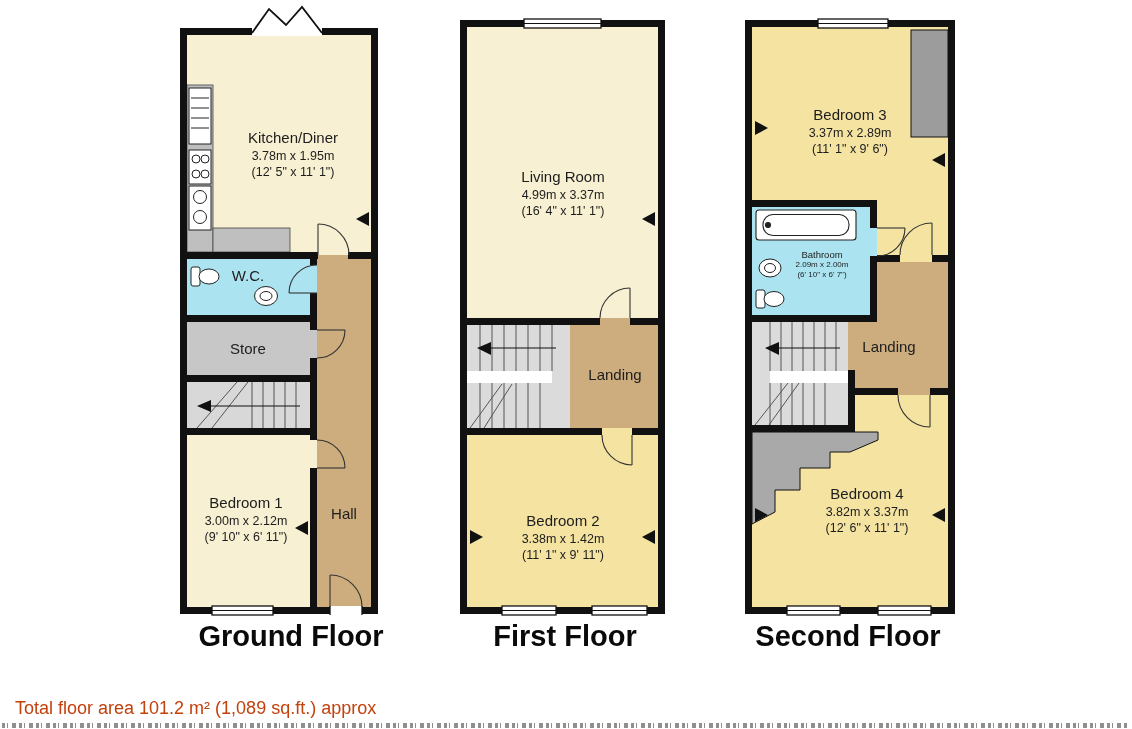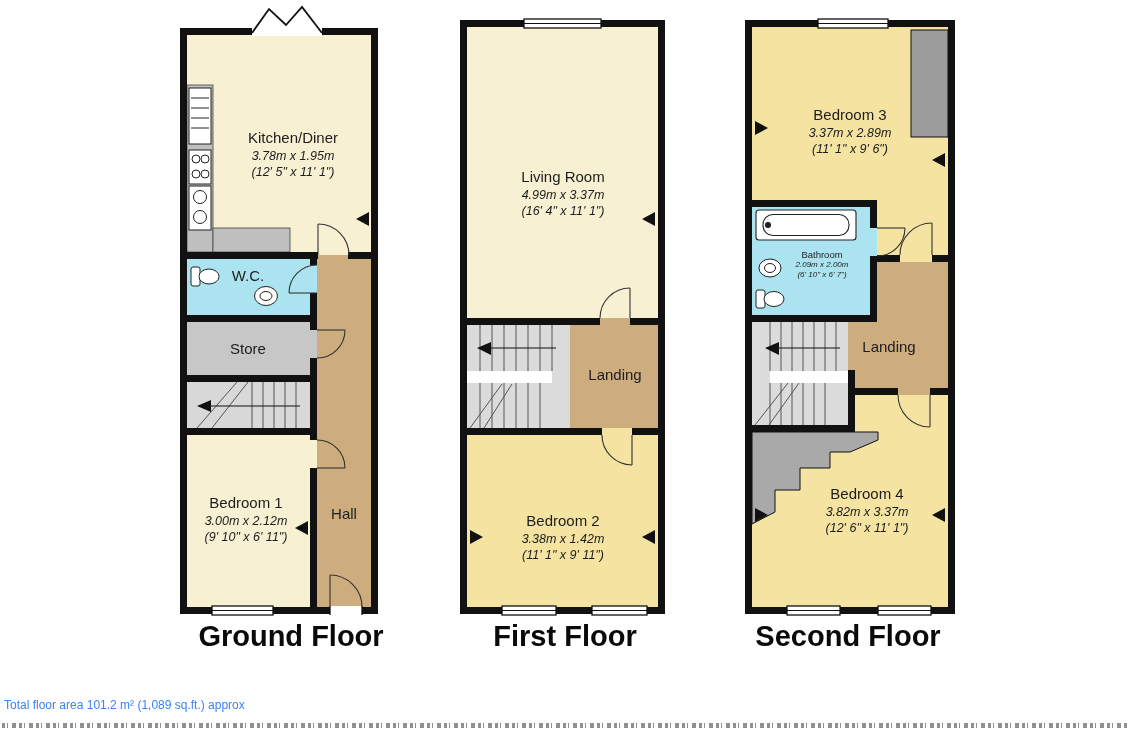--- a/index.html
+++ b/index.html
@@ -1,26 +1,26 @@
 <!DOCTYPE html>
 <html><head>
 <meta charset="utf-8">
 <style>
   html,body{margin:0;padding:0;background:#fff;}
   #canvas{position:relative;width:1132px;height:729px;background:#fff;overflow:hidden;
           font-family:"Liberation Sans",sans-serif;}
   .room-label{position:absolute;transform:translate(-50%,-50%);text-align:center;
               white-space:nowrap;color:#1d1d1d;}
   .room-label .name{font-size:15px;line-height:1.3;}
-  .room-label .dims{font-size:12.5px;line-height:1.3;font-style:italic;}
+  .room-label .dims{font-size:12.5px;line-height:1.3;}
   .room-label.tiny .name{font-size:9.5px;line-height:1.2;font-weight:normal;}
   .room-label.tiny .dims{font-size:8px;line-height:1.2;}
   .floor-title{position:absolute;transform:translateX(-50%);font-size:29px;font-weight:bold;
                color:#0a0a0a;white-space:nowrap;}
-  .footer-note{position:absolute;left:4px;top:698px;font-size:12px;color:#3b82f6;}
+  .footer-note{position:absolute;left:15px;top:698px;font-size:18px;color:#c2410c;}
   .cutline{position:absolute;left:2px;top:723px;width:1126px;height:5px;opacity:.75;
            background:repeating-linear-gradient(90deg,#6a6a6a 0 3px,transparent 3px 5px,
              #6a6a6a 5px 6px,transparent 6px 10px,#6a6a6a 10px 14px,transparent 14px 17px);}
   svg{position:absolute;left:0;top:0;}
 </style>
 </head>
 <body>
 
 <div id="canvas">
 

